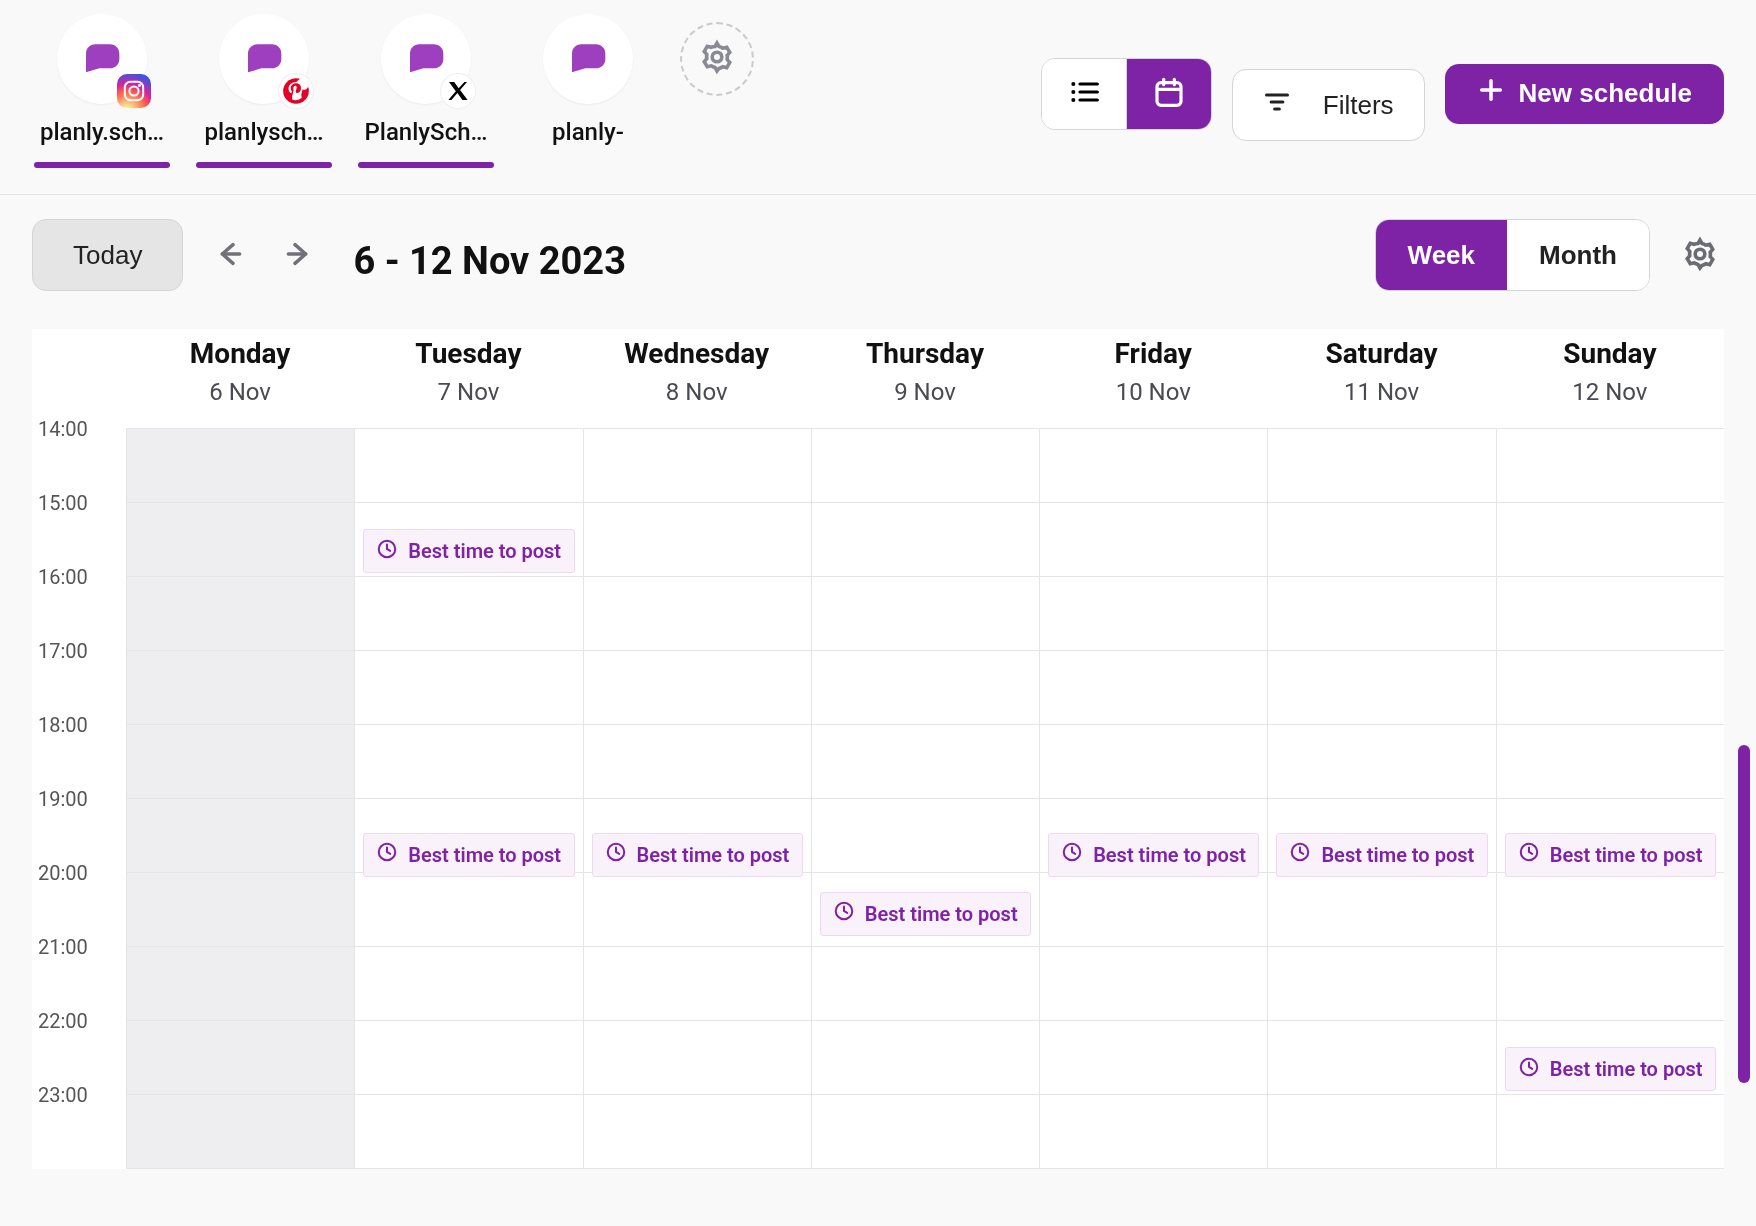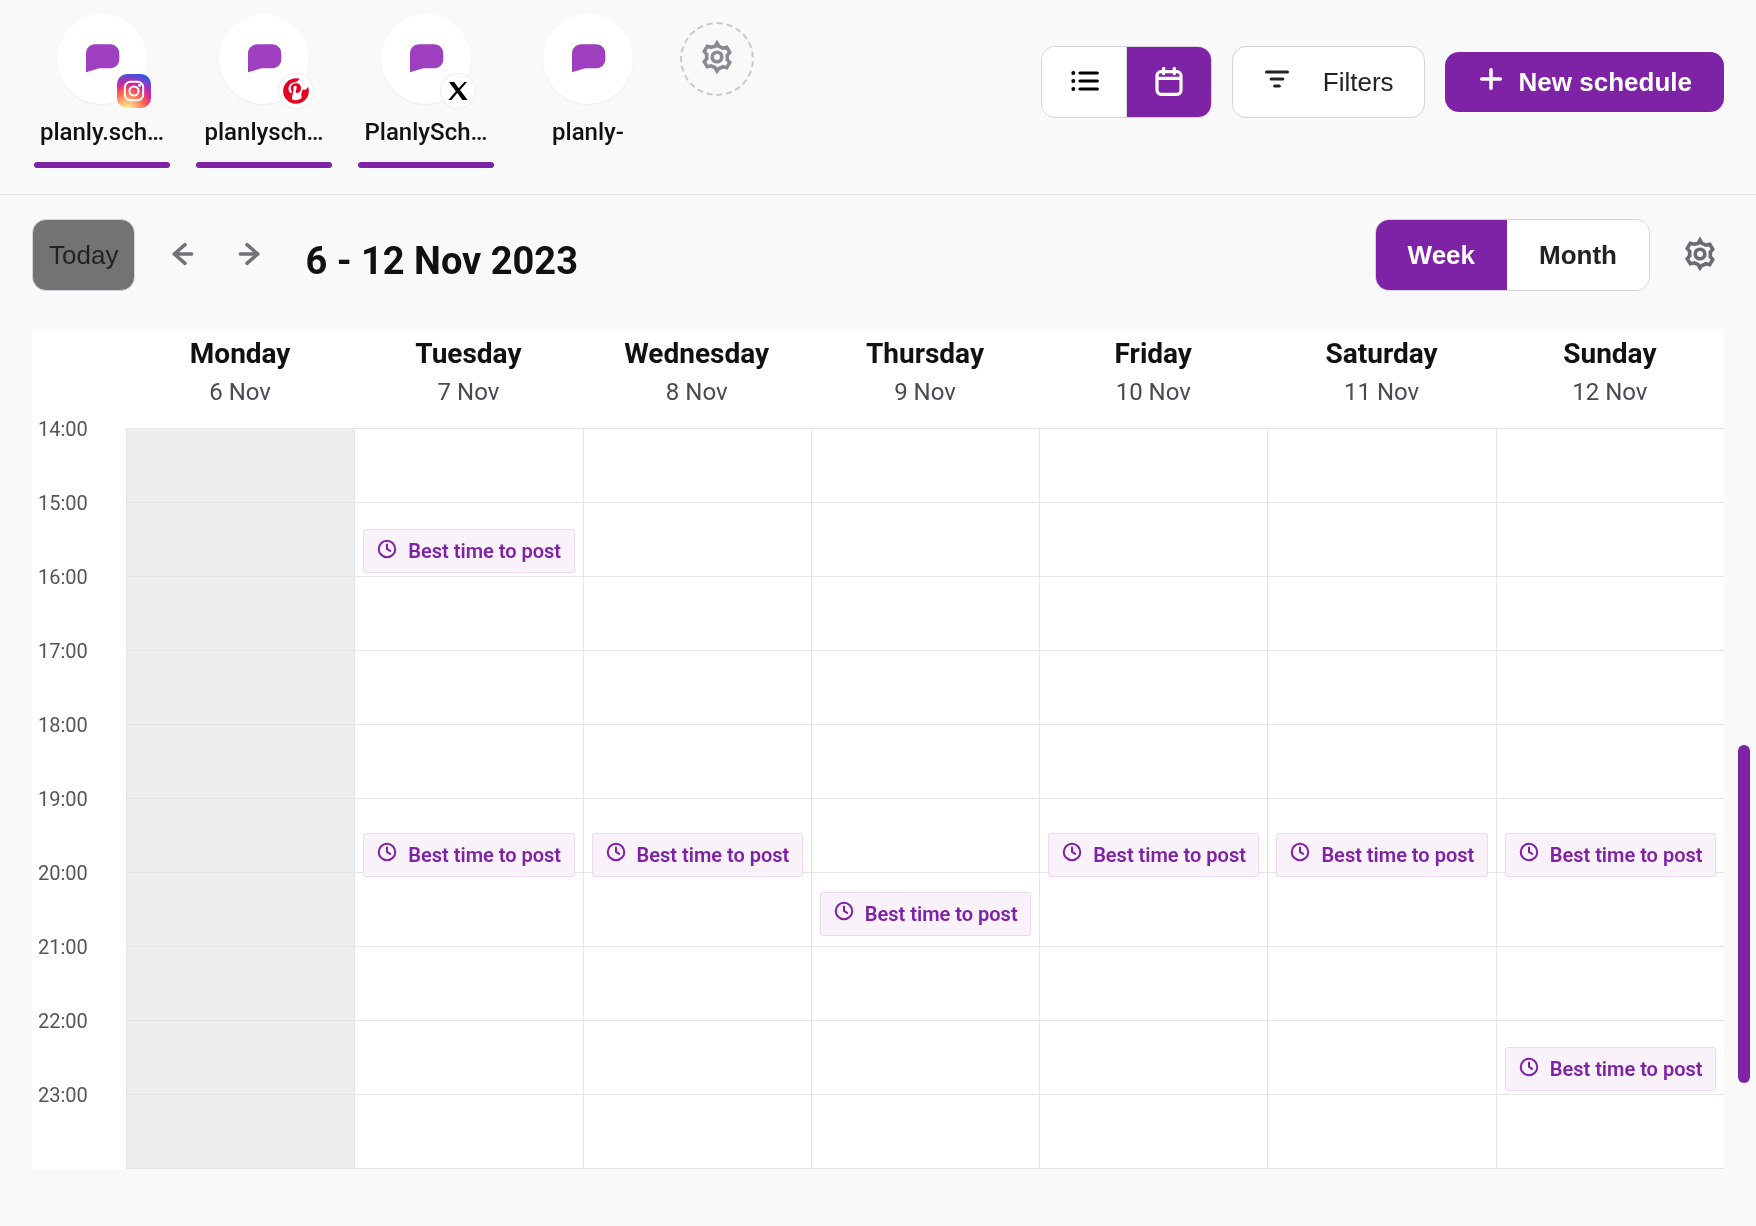--- a/index.html
+++ b/index.html
@@ -92,40 +92,40 @@
     display: flex; align-items: center; justify-content: center;
   }
   .btn-group button.active { background: #7e22a6; color: #fff; }
   .btn-group button svg { width: 32px; height: 32px; }
   .btn-group button:not(:last-child) { border-right: 1px solid #d4d4db; }
   .btn-group button.active:not(:last-child) { border-right-color: #7e22a6; }
 
   .filters-btn {
     height: 72px; border: 1px solid #d4d4db; background: #fff; border-radius: 14px;
     display: flex; gap: 32px; align-items: center; padding: 0 30px;
-    font-size: 26px; font-weight: 500; color: #222; cursor: pointer;
+    font-size: 26px; font-weight: 500; color: #222; cursor: pointer; margin-top: 23px;
   }
   .filters-btn svg { width: 28px; height: 28px; }
 
   .new-schedule-btn {
     height: 60px; border: none; background: #7e22a6; color: #fff; border-radius: 14px;
     display: flex; gap: 14px; align-items: center; padding: 0 32px;
     font-size: 26px; font-weight: 600; cursor: pointer;
   }
   .new-schedule-btn svg { width: 28px; height: 28px; }
 
   
   .datebar {
     display: flex; justify-content: space-between; align-items: center;
     padding: 24px 32px 0 32px;
   }
   .datebar-left { display: flex; gap: 22px; align-items: center; }
   .today-btn {
-    height: 72px; border: 1px solid #d4d4db; background: #737373; border-radius: 14px;
-    padding: 0 16px; font-size: 26px; font-weight: 500; cursor: pointer; color: #222;
+    height: 72px; border: 1px solid #d4d4db; background: #e5e5e5; border-radius: 14px;
+    padding: 0 40px; font-size: 26px; font-weight: 500; cursor: pointer; color: #222;
   }
   .arrow-btn {
     width: 48px; height: 48px; display:flex; align-items:center; justify-content:center;
     color: #717179; background:none; border:none; cursor:pointer;
   }
   .arrow-btn svg { width: 32px; height: 32px; }
   .date-range { font-size: 38px; font-weight: 700; color: #111; margin-left: 8px; margin-top: 11px; }
 
   .datebar-right { display: flex; gap: 26px; align-items: center; }
   .view-toggle { display: flex; border: 1px solid #d4d4db; border-radius: 14px; overflow: hidden; height: 72px;}

